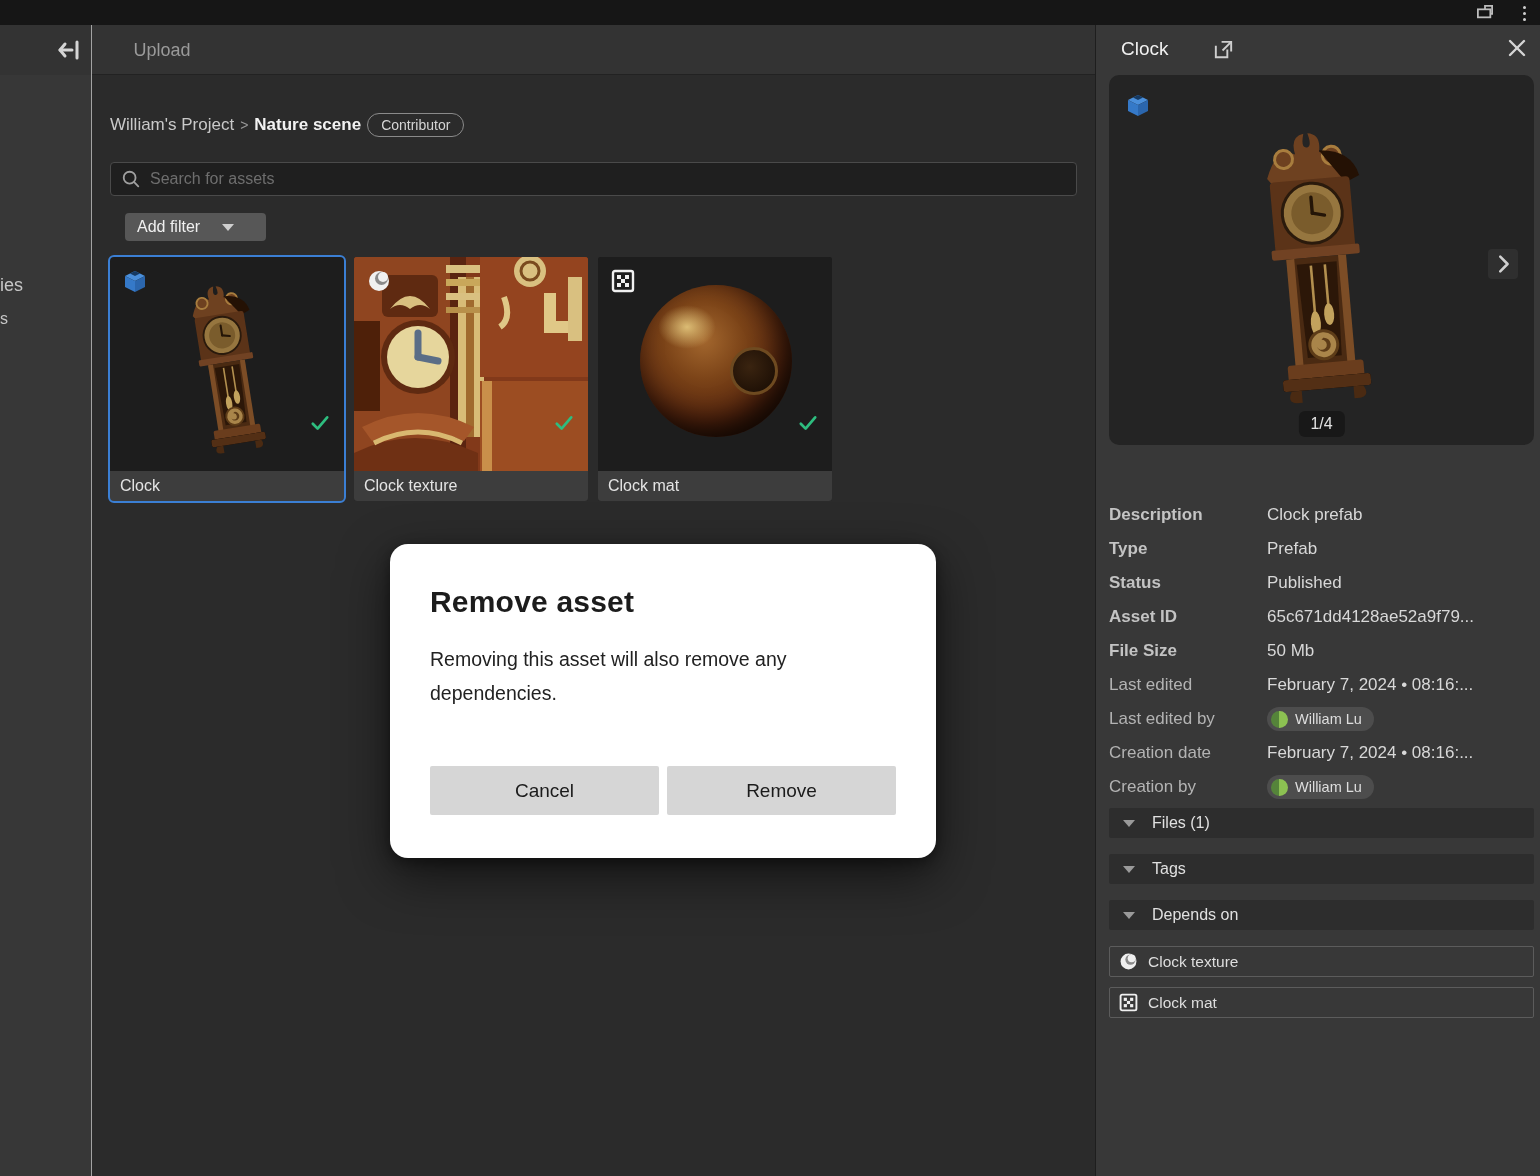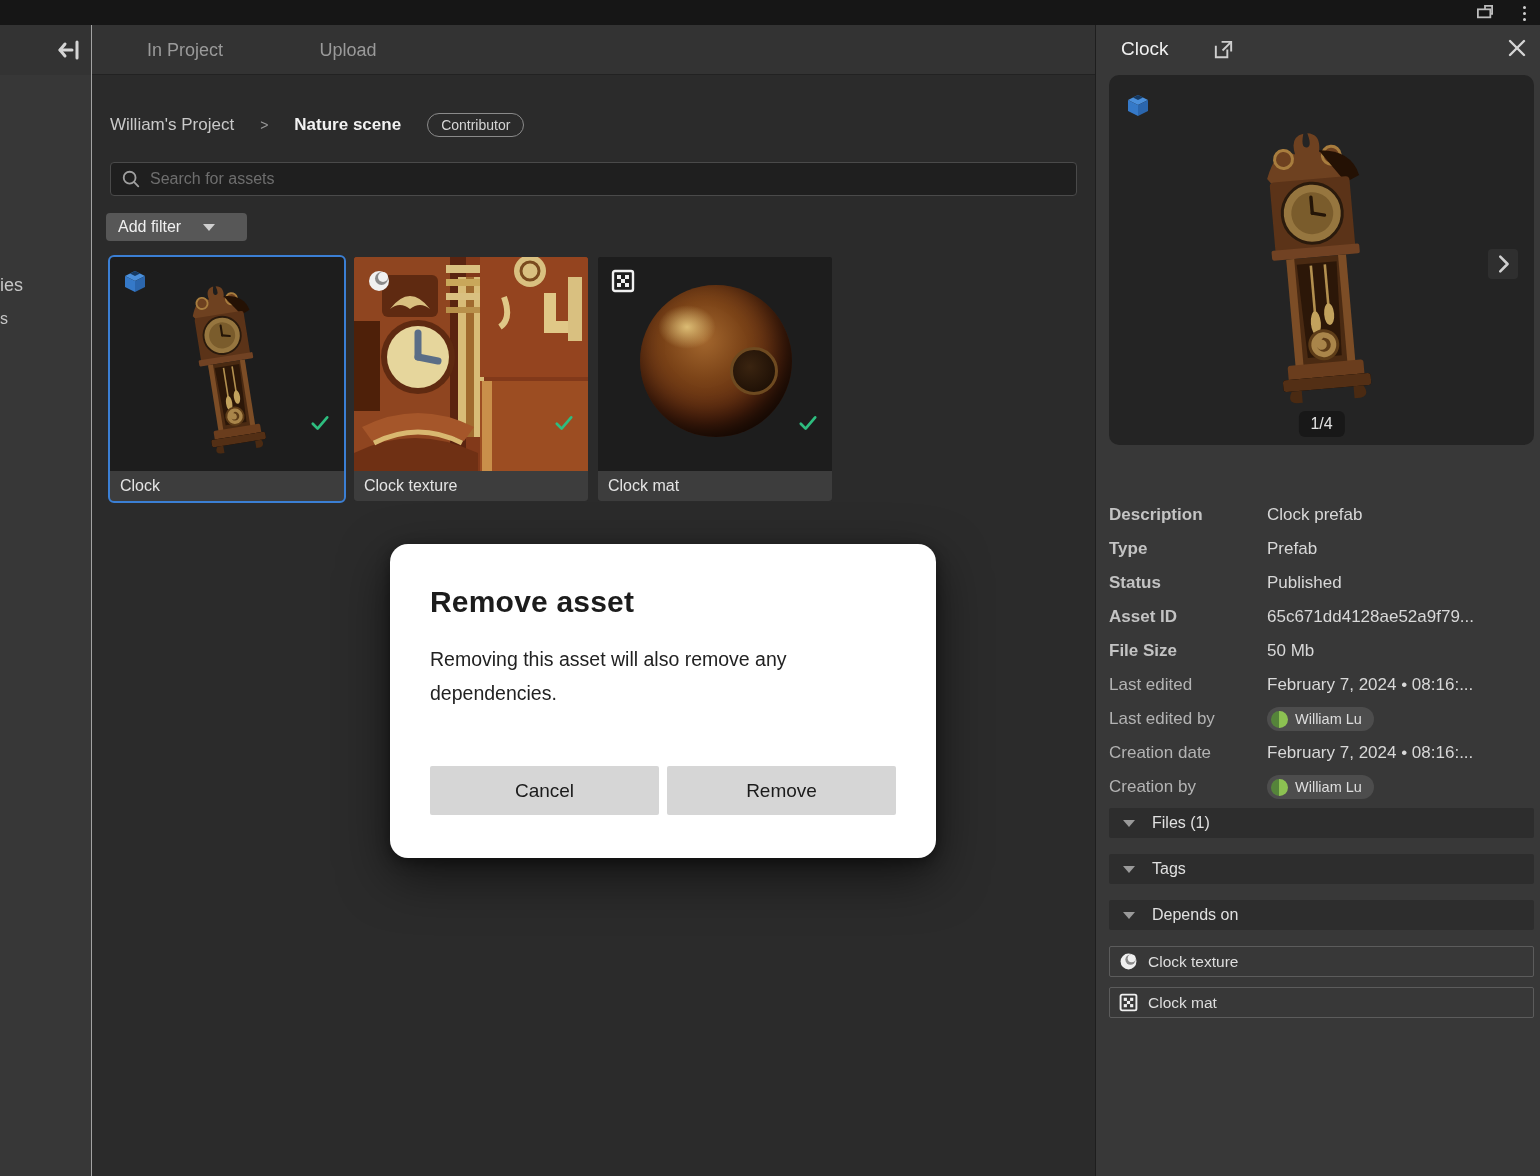--- a/index.html
+++ b/index.html
@@ -22,31 +22,31 @@
 
   .center { position:relative; width:1003px; flex:none; background:#2b2b2b; }
   .tabbar { position:relative; height:50px; background:#333333; border-bottom:1px solid #222; display:flex; }
   .tab { position:relative; height:50px; display:flex; align-items:center; justify-content:center; font-size:18px; color:#9a9a9a; cursor:pointer; }
   .tab.t1 { width:146px; margin-left:8px; }
   .tab.t2 { width:186px; }
   .tab.t3 { width:140px; }
   .tab.active { color:#ffffff; }
   .tab.active::after { content:""; position:absolute; left:0; right:0; bottom:7px; height:3px; background:#e8e8e8; }
 
-  .breadcrumb { position:absolute; left:18px; top:88px; display:flex; align-items:center; gap:26px; }
+  .breadcrumb { position:absolute; left:18px; top:88px; display:flex; align-items:center; gap:6px; }
   .bc-project { color:#c9c9c9; font-size:17px; }
   .bc-sep { color:#9a9a9a; font-size:14px; }
   .bc-scene { color:#f2f2f2; font-size:17px; font-weight:bold; }
   .bc-badge { border:1px solid #8a8a8a; border-radius:13px; color:#d5d5d5; font-size:14px; padding:3px 13px; }
 
   .searchbox { position:absolute; left:18px; top:137px; width:967px; height:34px; background:#1f1f1f; border:1px solid #4a4a4a; border-radius:4px; display:flex; align-items:center; padding:0 10px; }
   .searchbox input { flex:1; background:transparent; border:none; outline:none; color:#cfcfcf; font-size:16px; margin-left:9px; font-family:"Liberation Sans",sans-serif; }
   .searchbox input::placeholder { color:#6e6e6e; }
 
-  .addfilter { position:absolute; left:14px; top:188px; width:141px; height:28px; background:#575757; border:none; border-radius:4px; color:#f0f0f0; font-size:16px; display:flex; align-items:center; padding:0 12px; gap:22px; cursor:pointer; font-family:"Liberation Sans",sans-serif; }
+  .addfilter { position:absolute; left:33px; top:188px; width:141px; height:28px; background:#575757; border:none; border-radius:4px; color:#f0f0f0; font-size:16px; display:flex; align-items:center; padding:0 12px; gap:22px; cursor:pointer; font-family:"Liberation Sans",sans-serif; }
   .caret-down { width:0; height:0; border-left:6px solid transparent; border-right:6px solid transparent; border-top:7px solid #cfcfcf; }
 
   
   .grid { position:absolute; left:18px; top:157px; margin-top:0; display:flex; gap:10px; top:232px; }
   .card { position:relative; width:234px; height:244px; background:#1e1e1e; border-radius:3px; overflow:hidden; cursor:pointer; }
   .card.selected { outline:3px solid #3b7fd4; outline-offset:-1px; border-radius:4px; }
   .thumb { position:relative; width:100%; height:214px; background:#1d1d1d; overflow:hidden; }
   .thumb.texture { background:#7e3a1a; }
   .cardlabel { position:absolute; left:0; right:0; bottom:0; height:30px; background:#3d3d3d; color:#e4e4e4; font-size:16px; display:flex; align-items:center; padding-left:10px; }
   .type-badge { position:absolute; left:13px; top:12px; width:24px; height:24px; }
@@ -231,21 +231,20 @@
               <use href="#sym-collapse"></use>
             </svg>
         </button>
       </div>
       <span class="rail-frag" style="top:250px; font-size:18px;">ies</span>
       <span class="rail-frag" style="top:285px; font-size:16px;">s</span>
     </div>
 
     <div class="center">
       <div class="tabbar">
-        <div class="tab t2">In Project</div>
         <div class="tab t3">Upload</div>
       </div>
 
       <div class="breadcrumb">
         <span class="bc-project">William's Project</span>
         <span class="bc-sep">&gt;</span>
         <span class="bc-scene">Nature scene</span>
         <span class="bc-badge">Contributor</span>
       </div>
 

